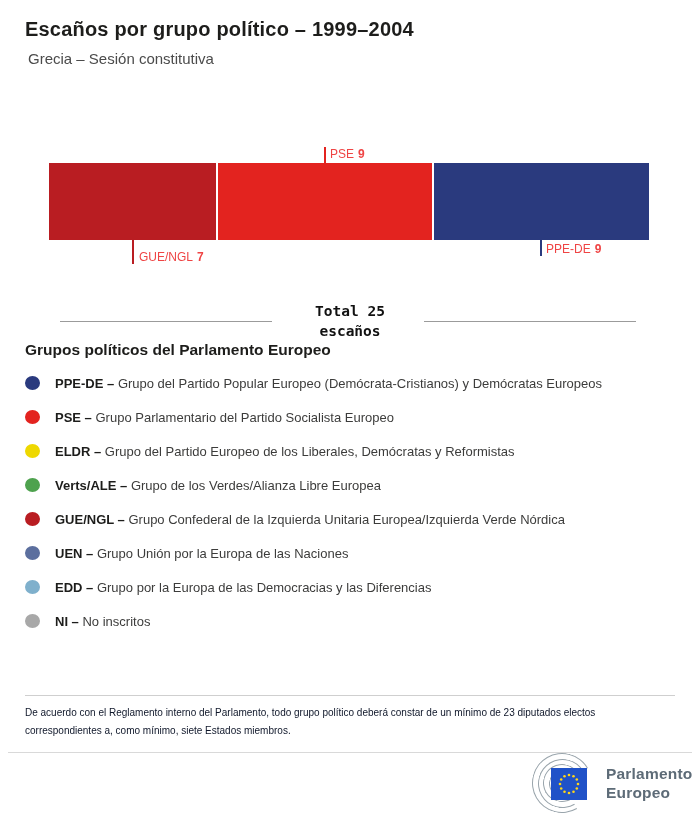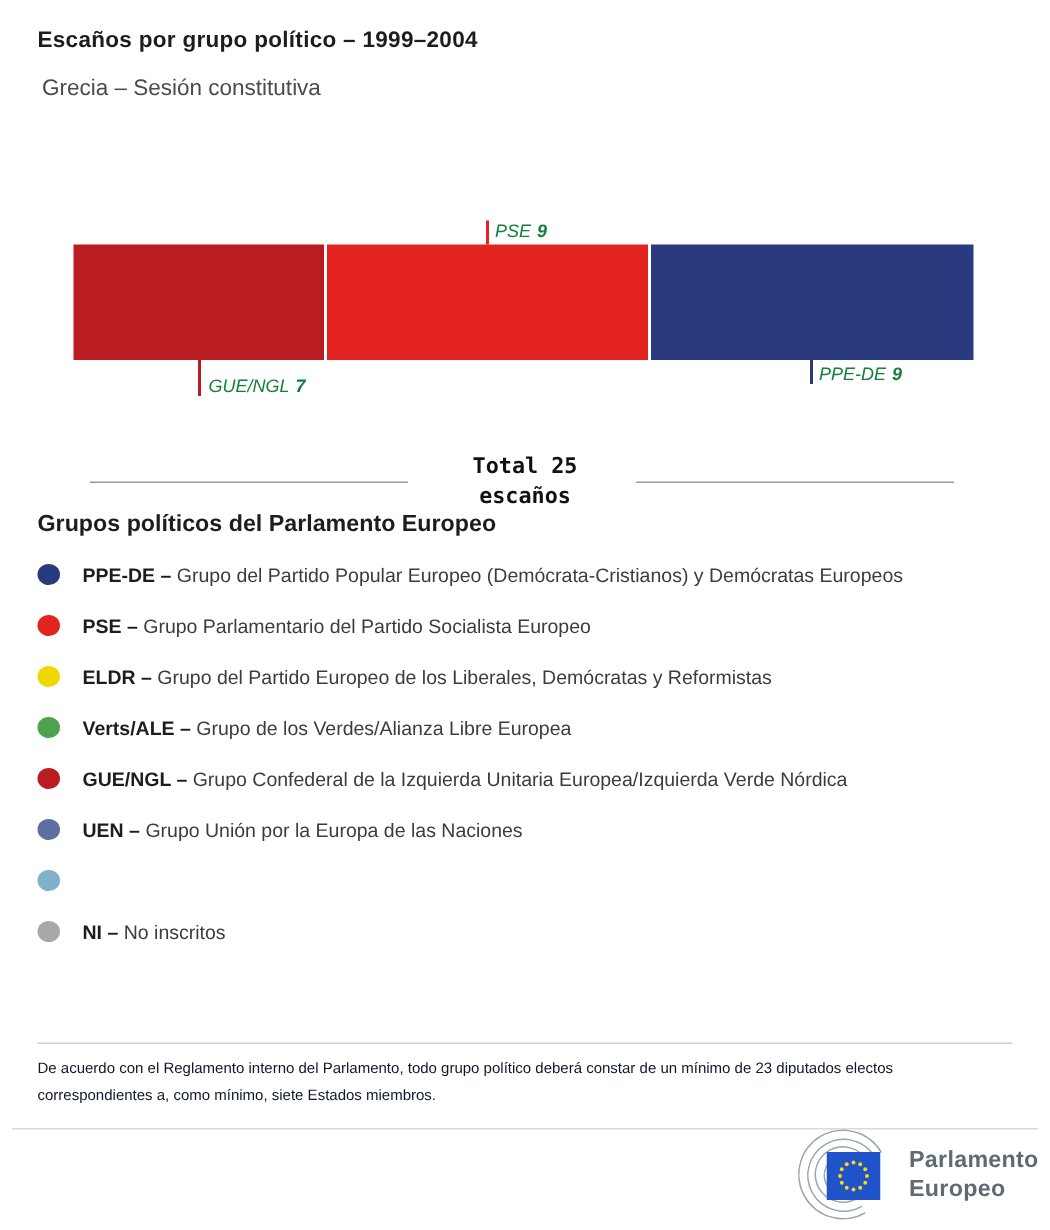--- a/index.html
+++ b/index.html
@@ -1,31 +1,31 @@
 <!DOCTYPE html>
 <html><head>
 <meta charset="utf-8">
 <style>
   html,body{margin:0;padding:0;background:#fff;}
   #canvas{
     position:relative;width:700px;height:820px;background:#ffffff;overflow:hidden;
     font-family:"Liberation Sans",sans-serif;color:#1d1d1b;
   }
-  .title{position:absolute;left:25px;top:18px;font-size:15px;font-weight:700;color:#1d1d1b;letter-spacing:.2px;}
+  .title{position:absolute;left:25px;top:18px;font-size:20px;font-weight:700;color:#1d1d1b;letter-spacing:.2px;}
   .subtitle{position:absolute;left:28px;top:50px;font-size:15px;color:#4b4b4b;}
 
   
   .bar-wrap{position:absolute;left:49px;top:163px;width:600px;height:77px;}
   .bar{display:flex;width:100%;height:100%;gap:2px;}
   .seg{height:100%;}
   .tick{position:absolute;width:2px;}
   .tick-pse{left:calc(46% - 1px);top:-16px;height:16px;}
   .tick-gue{left:calc(14% - 1px);top:77px;height:24px;}
   .tick-ppe{left:calc(82% - 1px);top:77px;height:16px;}
-  .bar-label{position:absolute;font-size:12px;color:#15803d;white-space:nowrap;font-style:italic;}
+  .bar-label{position:absolute;font-size:12px;color:#ef4444;white-space:nowrap;}
   .bar-label b{font-weight:700;margin-left:4px;}
   .label-pse{left:calc(46% + 5px);top:-16px;}
   .label-gue{left:calc(14% + 6px);top:87px;text-align:right;}
   .label-ppe{left:calc(82% + 5px);top:79px;}
 
   
   .total-wrap{position:absolute;left:0;top:301px;width:700px;text-align:center;}
   .total-line{position:absolute;top:20px;height:1px;background:#9b9b9b;width:212px;}
   .line-left{left:60px;}
   .line-right{right:64px;}
@@ -112,20 +112,21 @@
     <div class="legend-row">
       <span class="dot" style="background-color: rgb(185, 29, 34);"></span>
       <span class="legend-text"><b>GUE/NGL –</b> <span>Grupo Confederal de la Izquierda Unitaria Europea/Izquierda Verde Nórdica</span></span>
     </div>
     <div class="legend-row">
       <span class="dot" style="background-color: rgb(92, 111, 158);"></span>
       <span class="legend-text"><b>UEN –</b> <span>Grupo Unión por la Europa de las Naciones</span></span>
     </div>
     <div class="legend-row">
       <span class="dot" style="background-color: rgb(127, 176, 204);"></span>
+      <span class="legend-text"><b>EDD –</b> <span>Grupo por la Europa de las Democracias y las Diferencias</span></span>
     </div>
     <div class="legend-row">
       <span class="dot" style="background-color: rgb(168, 168, 168);"></span>
       <span class="legend-text"><b>NI –</b> <span>No inscritos</span></span>
     </div>
   </div>
 
   <div class="rule1"></div>
   <div class="footnote">De acuerdo con el Reglamento interno del Parlamento, todo grupo político deberá constar de un mínimo de 23 diputados electos correspondientes a, como mínimo, siete Estados miembros.</div>
   <div class="rule2"></div>

